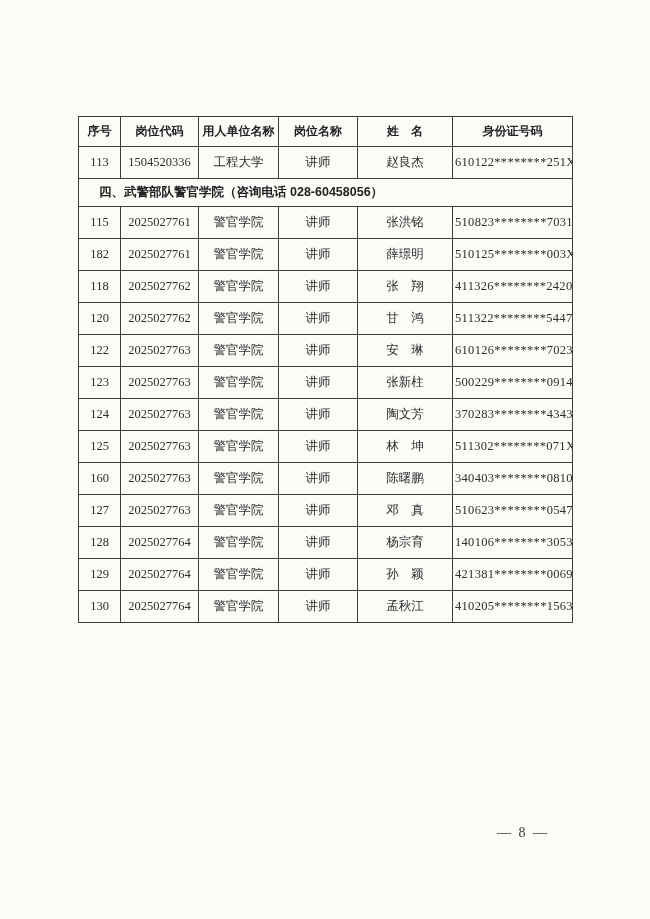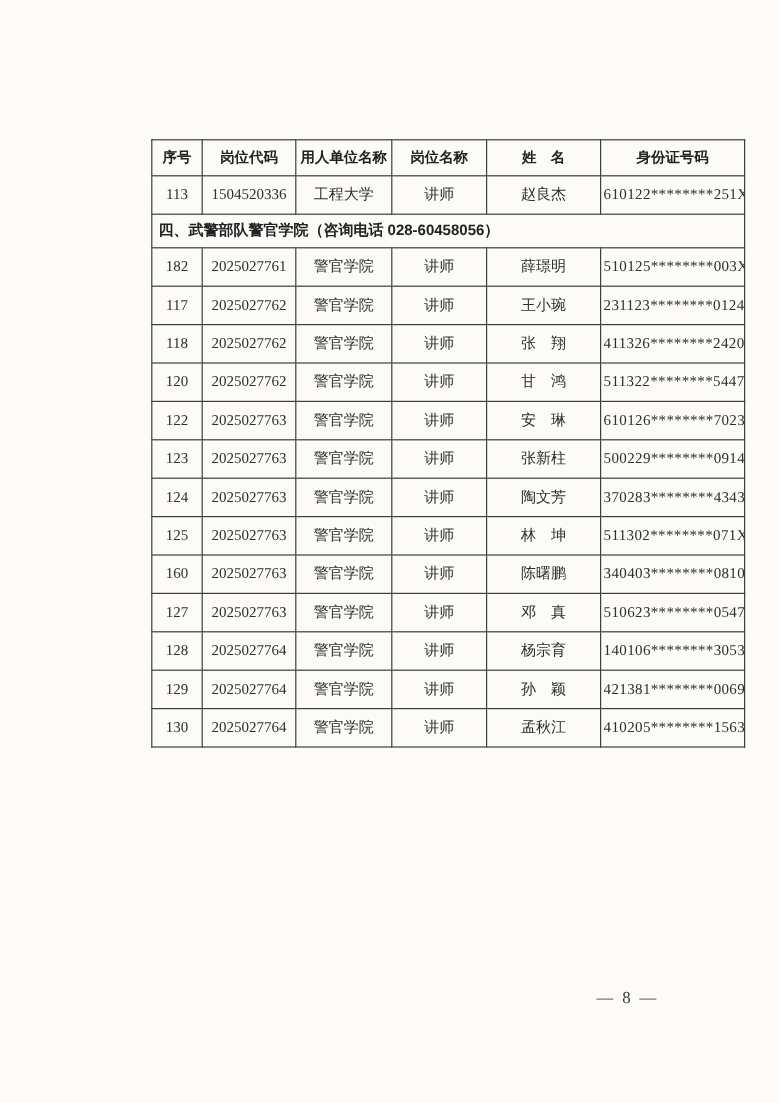--- a/index.html
+++ b/index.html
@@ -16,21 +16,20 @@
     font-family: "Liberation Serif", "DejaVu Serif", serif;
     color: #2b2b2b;
   }
   table.doc-table {
     position: absolute;
     left: 78px;
     top: 116px;
     width: 494px;
     border-collapse: collapse;
     table-layout: fixed;
-    margin-left: 48px;
   }
   table.doc-table th,
   table.doc-table td {
     border: 1px solid #3e3e3e;
     text-align: center;
     vertical-align: middle;
     padding: 0 2px;
     overflow: hidden;
     white-space: nowrap;
   }
@@ -44,21 +43,21 @@
     color: #222;
   }
   table.doc-table td {
     font-size: 12.5px;
     color: #2e2e2e;
   }
   tr.row-tall { height: 38px; }
   tr.section-row { height: 28px; }
   tr.section-row td {
     text-align: left;
-    padding-left: 5px;
+    padding-left: 20px;
     font-family: "Liberation Sans", "DejaVu Sans", sans-serif;
     font-weight: bold;
     font-size: 12.5px;
     color: #222;
   }
   tr.data-row { height: 32px; }
   td.col-id { letter-spacing: 0.3px; }
   .footer {
     position: absolute;
     top: 825px;
@@ -100,36 +99,36 @@
           <td class="col-job-code">1504520336</td>
           <td class="col-employer">工程大学</td>
           <td class="col-position">讲师</td>
           <td class="col-name">赵良杰</td>
           <td class="col-id">610122********251X</td>
         </tr>
         <tr class="section-row">
           <td colspan="6">四、武警部队警官学院（咨询电话 028-60458056）</td>
         </tr>
         <tr class="data-row">
+          <td class="col-serial">115</td>
+          <td class="col-job-code">2025027761</td>
+          <td class="col-employer">警官学院</td>
+          <td class="col-position">讲师</td>
+          <td class="col-name">张洪铭</td>
+          <td class="col-id">510823********7031</td>
+        </tr>
+        <tr class="data-row">
           <td class="col-serial">182</td>
           <td class="col-job-code">2025027761</td>
           <td class="col-employer">警官学院</td>
           <td class="col-position">讲师</td>
           <td class="col-name">薛璟明</td>
           <td class="col-id">510125********003X</td>
         </tr>
         <tr class="data-row">
-          <td class="col-serial">117</td>
-          <td class="col-job-code">2025027762</td>
-          <td class="col-employer">警官学院</td>
-          <td class="col-position">讲师</td>
-          <td class="col-name">王小琬</td>
-          <td class="col-id">231123********0124</td>
-        </tr>
-        <tr class="data-row">
           <td class="col-serial">118</td>
           <td class="col-job-code">2025027762</td>
           <td class="col-employer">警官学院</td>
           <td class="col-position">讲师</td>
           <td class="col-name">张　翔</td>
           <td class="col-id">411326********2420</td>
         </tr>
         <tr class="data-row">
           <td class="col-serial">120</td>
           <td class="col-job-code">2025027762</td>

